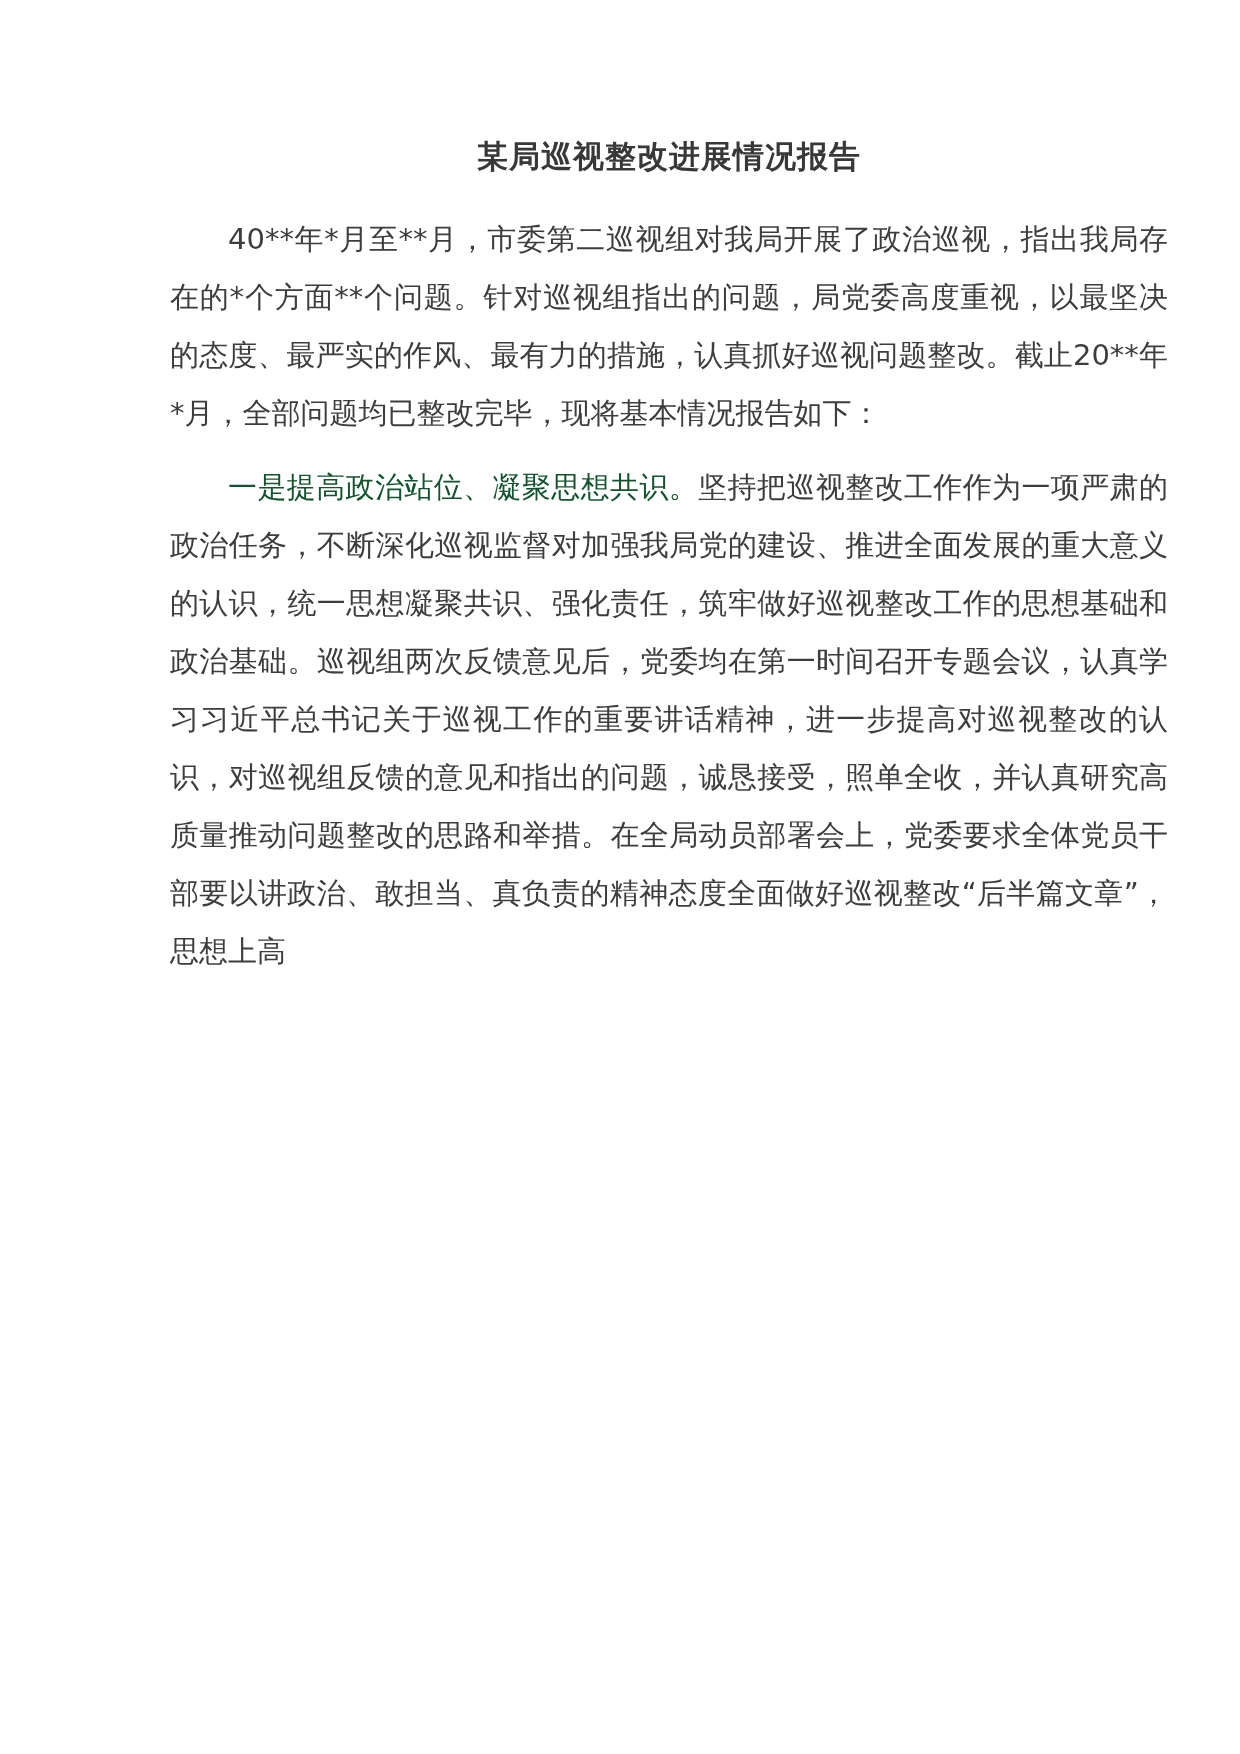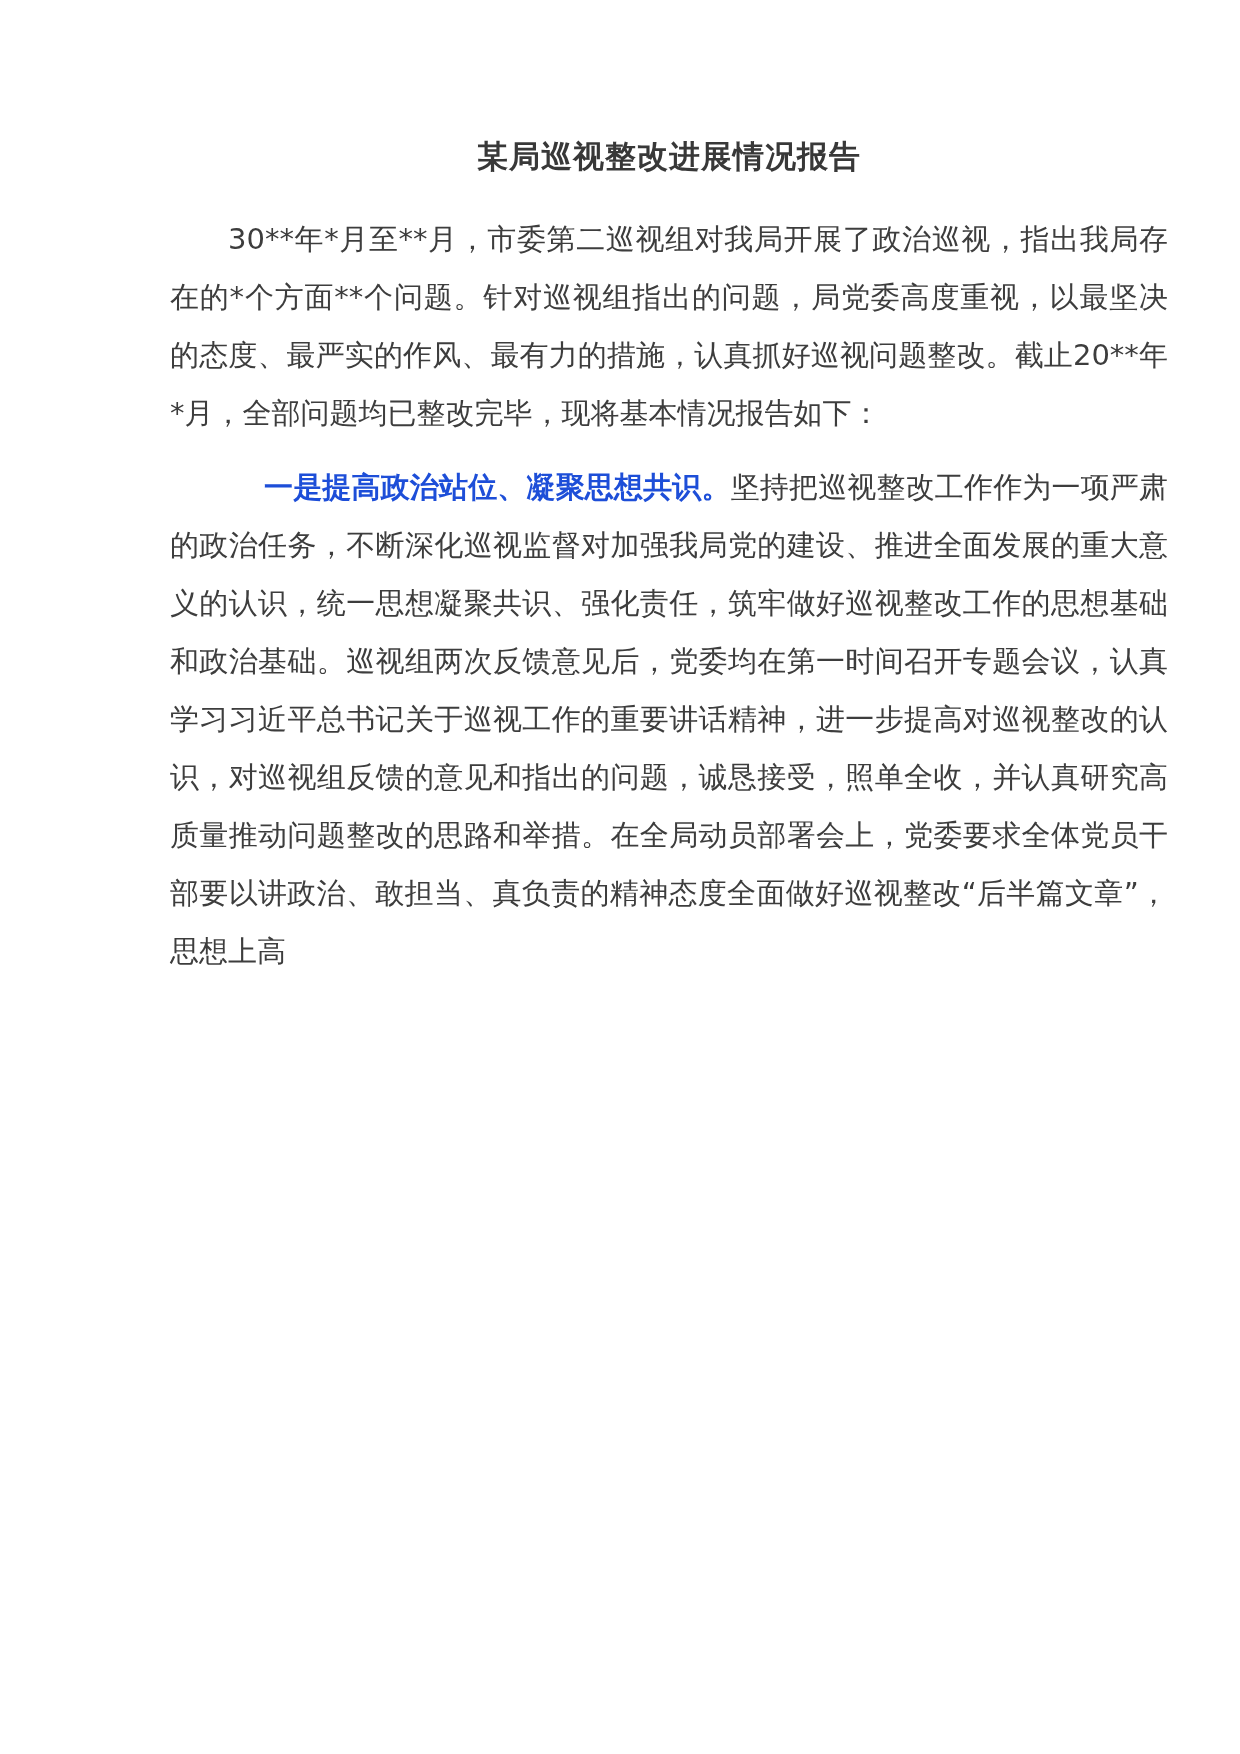--- a/index.html
+++ b/index.html
@@ -33,31 +33,30 @@
     text-align: justify;
     text-indent: 58px;
     margin: 0 0 16px 0;
     word-break: break-all;
   }
   .heading {
     font-weight: bold;
     color: #383838;
   }
   .lead-bold {
-    font-weight: bold;
-    color: #1d4ed8;
-    margin-left: 36px;
+    font-weight: normal;
+    color: #14532d;
   }
 </style>
 </head>
 <body>
 
 <div class="page">
 
   <h1 class="doc-title"><span>某局巡视整改进展情况报告</span></h1>
 
-  <p class="para">30**年*月至**月，市委第二巡视组对我局开展了政治巡视，指出我局存在的*个方面**个问题。针对巡视组指出的问题，局党委高度重视，以最坚决的态度、最严实的作风、最有力的措施，认真抓好巡视问题整改。截止20**年*月，全部问题均已整改完毕，现将基本情况报告如下：</p>
+  <p class="para">40**年*月至**月，市委第二巡视组对我局开展了政治巡视，指出我局存在的*个方面**个问题。针对巡视组指出的问题，局党委高度重视，以最坚决的态度、最严实的作风、最有力的措施，认真抓好巡视问题整改。截止20**年*月，全部问题均已整改完毕，现将基本情况报告如下：</p>
 
 
 
   <p class="para"><span class="lead-bold">一是提高政治站位、凝聚思想共识。</span><span>坚持把巡视整改工作作为一项严肃的政治任务，不断深化巡视监督对加强我局党的建设、推进全面发展的重大意义的认识，统一思想凝聚共识、强化责任，筑牢做好巡视整改工作的思想基础和政治基础。巡视组两次反馈意见后，党委均在第一时间召开专题会议，认真学习习近平总书记关于巡视工作的重要讲话精神，进一步提高对巡视整改的认识，对巡视组反馈的意见和指出的问题，诚恳接受，照单全收，并认真研究高质量推动问题整改的思路和举措。在全局动员部署会上，党委要求全体党员干部要以讲政治、敢担当、真负责的精神态度全面做好巡视整改“后半篇文章”，思想上高</span></p>
 
 </div>
 
 </body></html>

